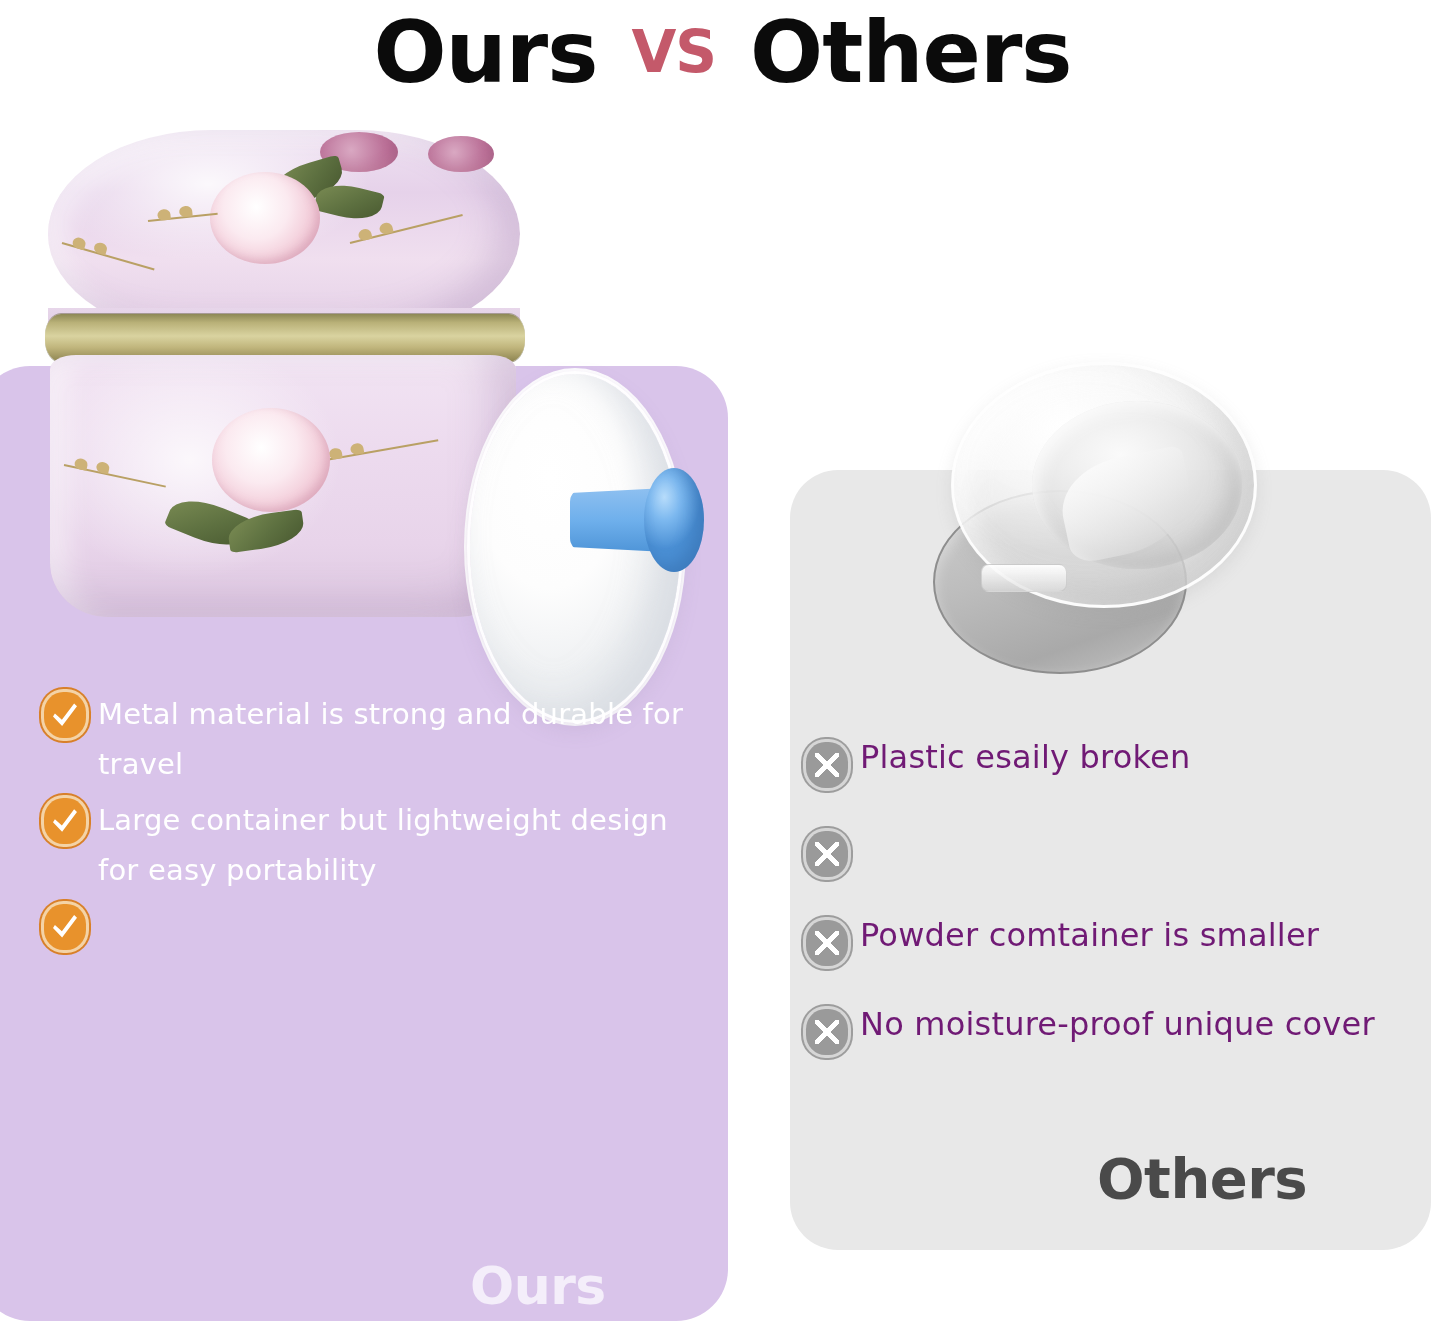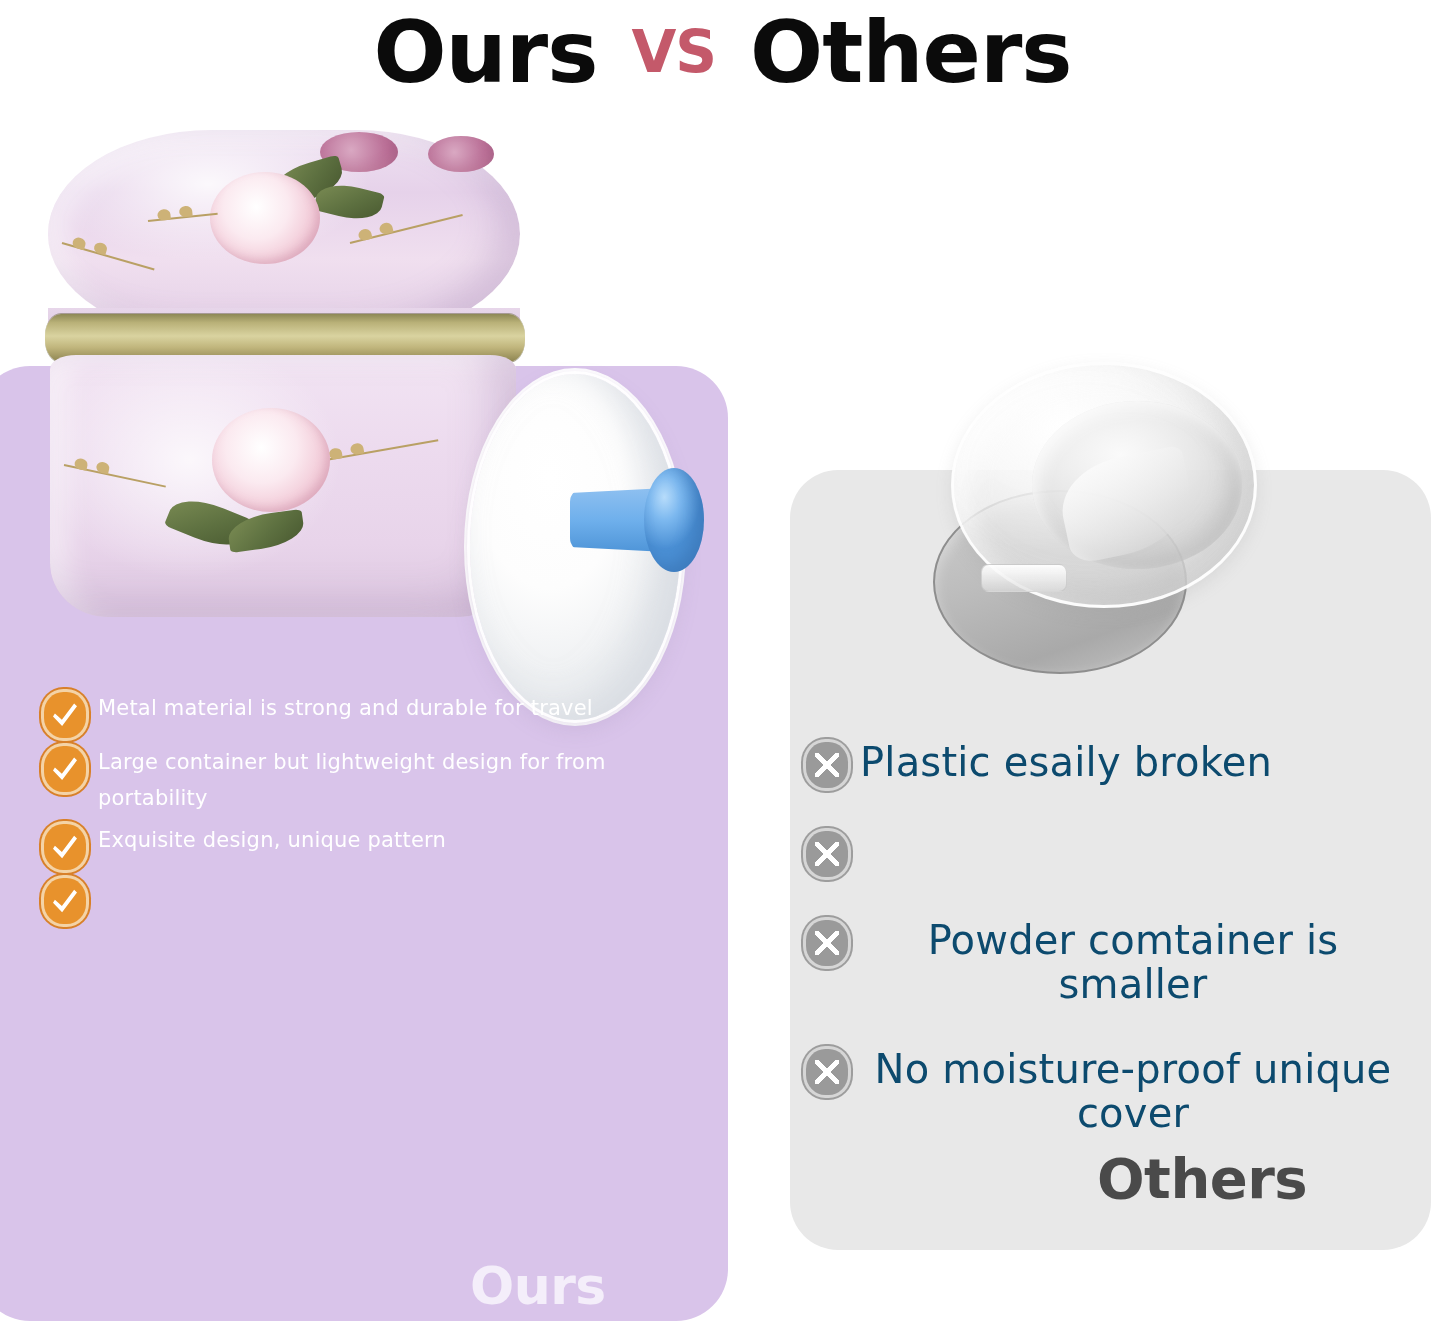--- a/index.html
+++ b/index.html
@@ -328,33 +328,32 @@
     position: absolute;
     left: 9px; top: 11px;
     width: 24px; height: 24px;
     background:
       linear-gradient(45deg, transparent 42%, #ffffff 42%, #ffffff 58%, transparent 58%),
       linear-gradient(-45deg, transparent 42%, #ffffff 42%, #ffffff 58%, transparent 58%);
   }
 
   .row-text-ours {
     font-family: "DejaVu Sans", sans-serif;
-    font-size: 21px;
+    font-size: 29px;
     line-height: 1.72;
     color: #ffffff;
     letter-spacing: 0.2px;
     text-align: left;
   }
   .row-text-others {
     font-family: "DejaVu Sans", sans-serif;
-    font-size: 40px;
+    font-size: 32px;
     line-height: 1.1;
-    color: #0c4a6e;
+    color: #701a75;
     letter-spacing: 0.2px;
-    text-align: center;
   }
 
   
   .label-ours {
     position: absolute;
     left: 470px;
     top: 1256px;
     font-family: "DejaVu Sans", sans-serif;
     font-size: 52px;
     font-weight: 700;
@@ -426,27 +425,21 @@
     <div class="row">
       <span class="badge badge-ok">
           <span class="scallop"></span>
         </span>
       <span class="row-text-ours">Metal material is strong and durable for travel</span>
     </div>
     <div class="row">
       <span class="badge badge-ok">
           <span class="scallop"></span>
         </span>
-      <span class="row-text-ours">Large container but lightweight design for from portability</span>
-    </div>
-    <div class="row">
-      <span class="badge badge-ok">
-          <span class="scallop"></span>
-        </span>
-      <span class="row-text-ours">Exquisite design, unique pattern</span>
+      <span class="row-text-ours">Large container but lightweight design for easy portability</span>
     </div>
     <div class="row">
       <span class="badge badge-ok">
           <span class="scallop"></span>
         </span>
     </div>
   </div>
 
   <div class="list-others">
     <div class="row">

